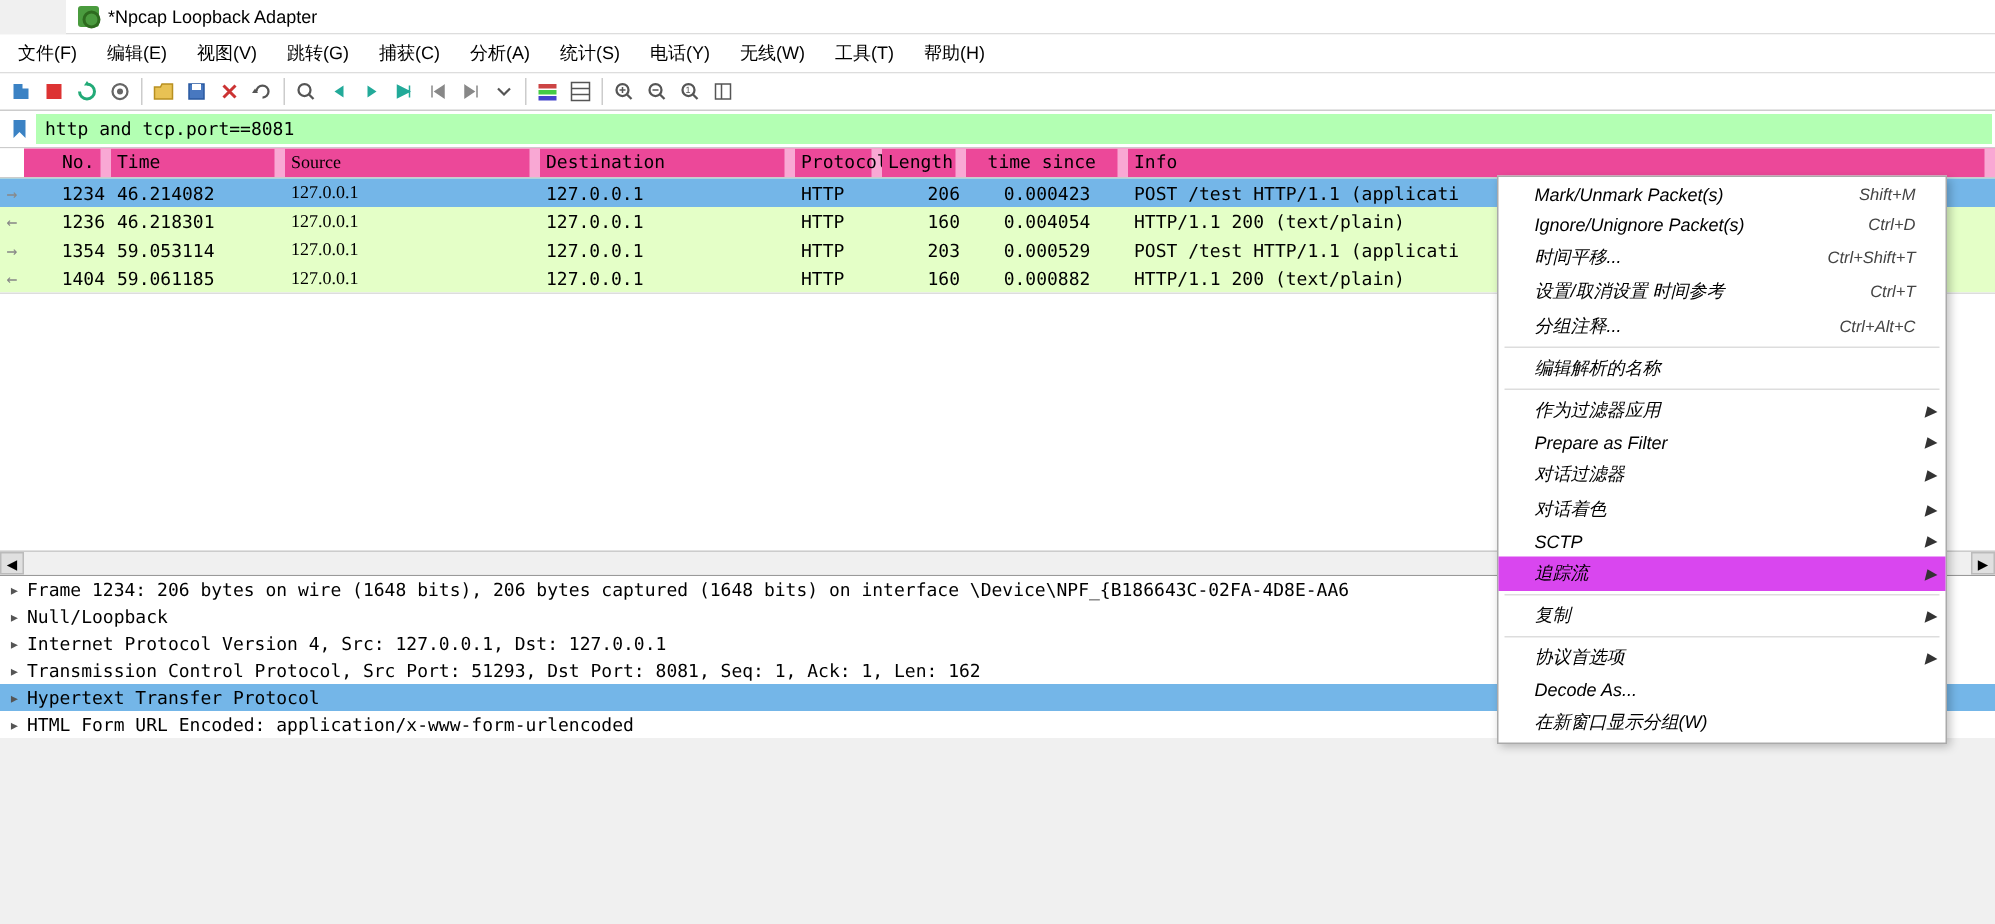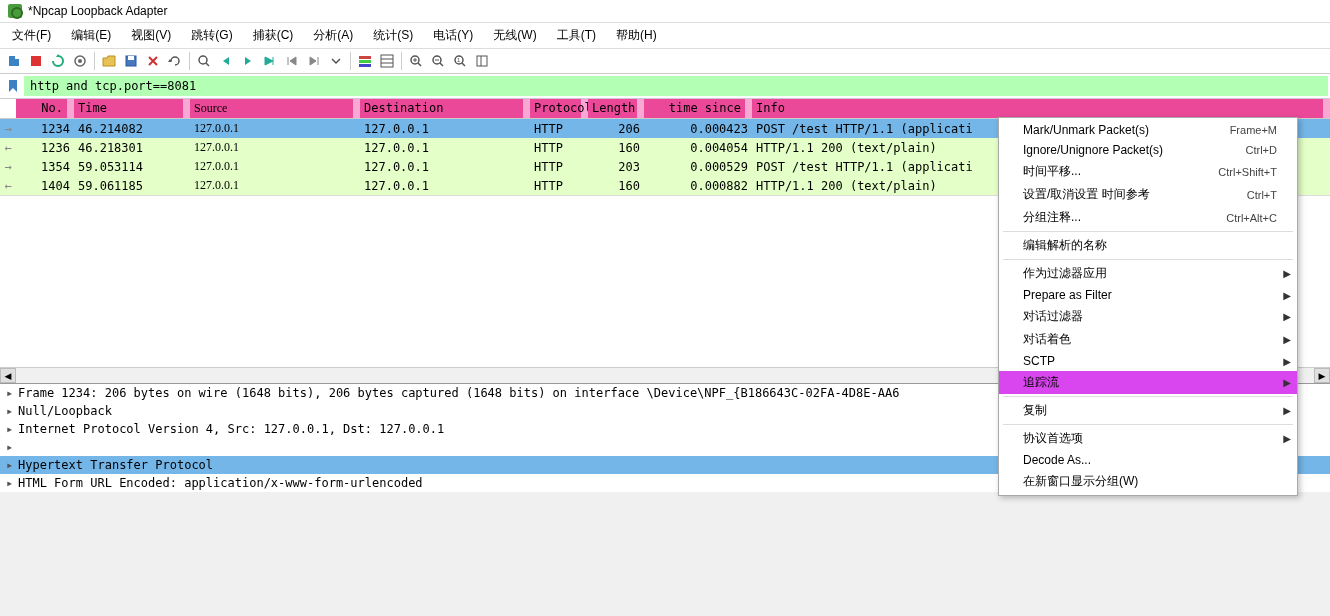--- a/index.html
+++ b/index.html
@@ -1,18 +1,18 @@
 <!DOCTYPE html>
 <html><head>
 <meta charset="utf-8">
 <style>
 * { box-sizing: border-box; margin: 0; padding: 0; }
 body { font-family: "Microsoft YaHei", "Segoe UI", sans-serif; font-size: 12px; background: #f0f0f0; width: 1330px; height: 616px; overflow: hidden; position: relative; }
 
-.titlebar { background: #fff; padding: 4px 8px; display: flex; align-items: center; gap: 6px; border-bottom: 1px solid #ddd; }
+.titlebar { background: #fff; padding: 4px 8px; display: flex; align-items: center; gap: 6px; border-bottom: 1px solid #ddd; margin-left: 44px; }
 .titlebar-icon { width: 14px; height: 14px; background: #4a9b3e; border-radius: 2px; position: relative; }
 .titlebar-icon::after { content:""; position:absolute; left:3px; top:3px; width:8px; height:8px; border:2px solid #2d6b1e; border-radius:50%; }
 
 .menubar { background: #fff; padding: 2px 4px; display: flex; gap: 4px; border-bottom: 1px solid #ddd; }
 .menu-item { padding: 2px 8px; cursor: default; }
 
 .toolbar { background: #fff; padding: 2px 4px; display: flex; align-items: center; gap: 2px; border-bottom: 1px solid #ccc; }
 .tb-btn { width: 20px; height: 20px; display: flex; align-items: center; justify-content: center; cursor: pointer; border: 1px solid transparent; }
 .tb-sep { width: 1px; height: 18px; background: #ccc; margin: 0 2px; }
 
@@ -28,33 +28,33 @@
 .pkt-row .col { padding: 1px 4px; white-space: nowrap; overflow: hidden; }
 .pkt-row.selected { background: #74b6e8; }
 .pkt-row .row-arrow { width: 16px; text-align:center; color:#888; }
 
 .col-no    { width: 58px; text-align: right; }
 .col-time  { width: 116px; }
 .col-src   { width: 170px; font-family: Liberation Serif, serif; }
 .col-dst   { width: 170px; }
 .col-proto { width: 58px; }
 .col-len   { width: 56px; text-align: right; }
-.col-since { width: 108px; text-align: right; }
+.col-since { width: 108px; text-align: center; }
 .col-info  { flex: 1; }
 
 .blank-area { background: #fff; height: 188px; border-top: 1px solid #ddd; position:relative; }
 .blank-scroll { position:absolute; bottom:0; left:0; right:0; height:16px; background:#f0f0f0; border-top:1px solid #ccc; display:flex; }
 .blank-scroll .sb-btn { width:16px; background:#e0e0e0; border:1px solid #bbb; display:flex; align-items:center; justify-content:center; font-size:9px; }
 
 .details { background: #fff; border-top: 1px solid #999; font-family: monospace; font-size: 12px; }
 .detail-row { padding: 2px 6px; display: flex; align-items: center; }
 .detail-row .expander { width: 12px; color: #555; }
 .detail-row.hl { background: #74b6e8; }
 
-.context-menu { position: absolute; right: 32px; top: 117px; width: 300px; background: #fff; border: 1px solid #aaa; box-shadow: 2px 2px 6px rgba(0,0,0,0.25); z-index: 100; padding: 2px 0; }
+.context-menu { position: absolute; right: 32px; top: 117px; width: 300px; background: #fff; border: 1px solid #aaa; box-shadow: 2px 2px 6px rgba(0,0,0,0.25); z-index: 100; padding: 2px 0; font-style: italic; }
 .ctx-item { display: flex; justify-content: space-between; align-items: center; padding: 3px 20px 3px 24px; cursor: default; position: relative; }
 .ctx-item.hl { background: #d946ef; }
 .ctx-sep { height: 1px; background: #ddd; margin: 2px 4px; }
 .ctx-shortcut { color: #444; font-size: 11px; }
 .ctx-sub { position:absolute; right:6px; font-size:10px; color:#333; }
 
 svg { display: block; }
 </style>
 </head>
 <body>
@@ -292,35 +292,36 @@
   <div class="detail-row">
       <span class="expander">▸</span>
       <span>Null/Loopback</span>
     </div>
   <div class="detail-row">
       <span class="expander">▸</span>
       <span>Internet Protocol Version 4, Src: 127.0.0.1, Dst: 127.0.0.1</span>
     </div>
   <div class="detail-row">
       <span class="expander">▸</span>
+      <span>Transmission Control Protocol, Src Port: 51293, Dst Port: 8081, Seq: 1, Ack: 1, Len: 162</span>
     </div>
   <div class="detail-row hl">
       <span class="expander">▸</span>
       <span>Hypertext Transfer Protocol</span>
     </div>
   <div class="detail-row">
       <span class="expander">▸</span>
       <span>HTML Form URL Encoded: application/x-www-form-urlencoded</span>
     </div>
 </div>
 
 <div class="context-menu">
   <div class="ctx-item">
       <span>Mark/Unmark Packet(s)</span>
-      <span class="ctx-shortcut">Frame+M</span>
+      <span class="ctx-shortcut">Shift+M</span>
     </div>
   <div class="ctx-item">
       <span>Ignore/Unignore Packet(s)</span>
       <span class="ctx-shortcut">Ctrl+D</span>
     </div>
   <div class="ctx-item">
       <span>时间平移...</span>
       <span class="ctx-shortcut">Ctrl+Shift+T</span>
     </div>
   <div class="ctx-item">

